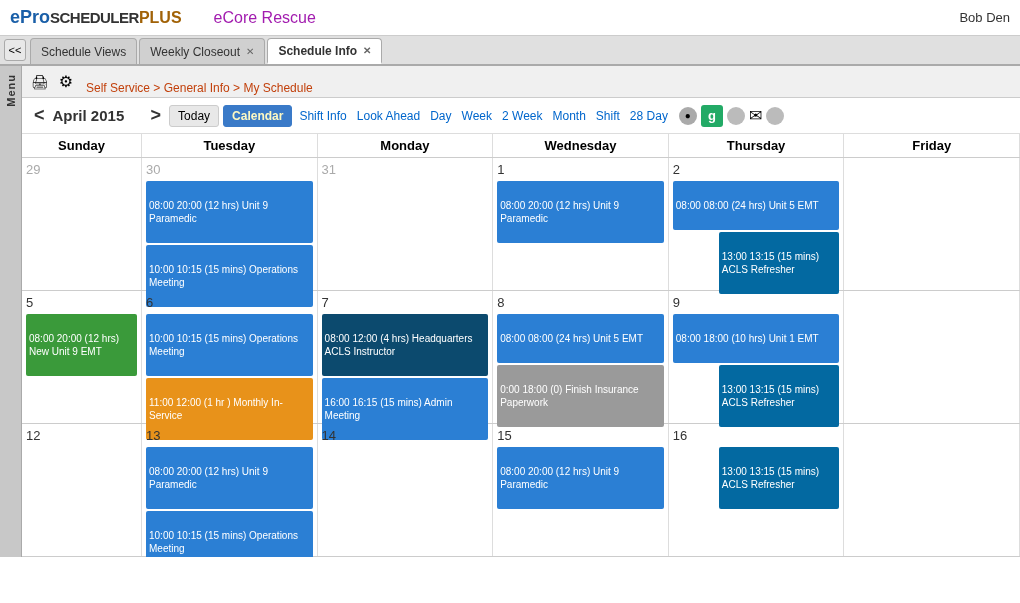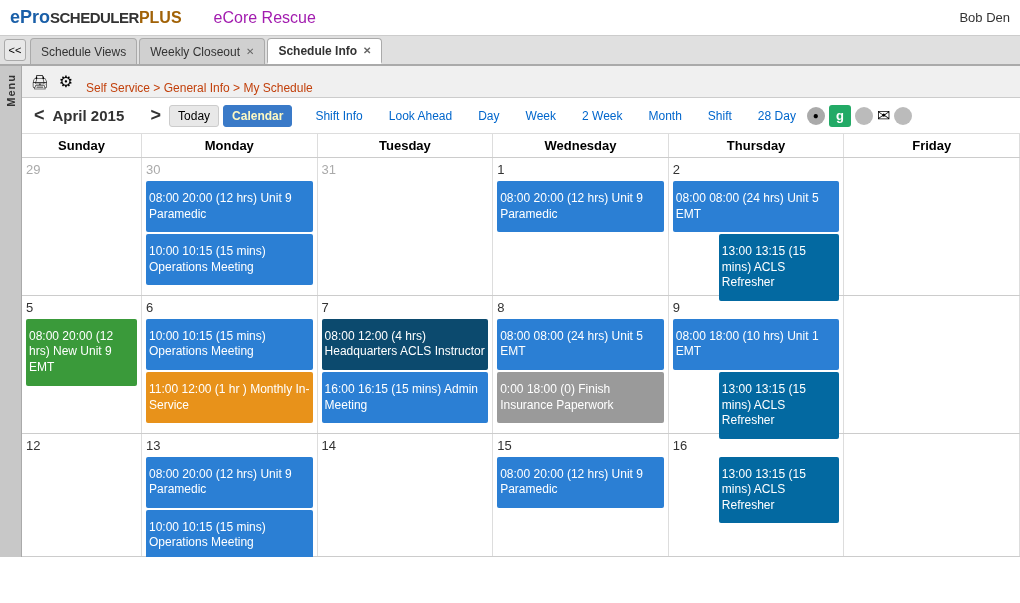--- a/index.html
+++ b/index.html
@@ -151,21 +151,20 @@
       cursor: pointer;
       font-size: 12px;
       font-weight: bold;
     }
     .nav-link {
       font-size: 12px;
       color: #0066cc;
       cursor: pointer;
       padding: 0 3px;
       text-decoration: none;
-      margin-left: 16px;
     }
 
     .nav-icons {
       display: flex;
       align-items: center;
       gap: 4px;
       margin-left: 4px;
     }
     .nav-icon-circle {
       width: 18px;
@@ -228,23 +227,23 @@
       font-size: 13px;
       color: #333;
       font-weight: normal;
       margin-bottom: 4px;
       display: block;
     }
     .day-number.gray { color: #aaa; }
 
     .event {
       border-radius: 2px;
-      padding: 10px 3px;
+      padding: 18px 3px;
       margin-bottom: 2px;
-      font-size: 12px;
+      font-size: 10px;
       color: #fff;
       line-height: 1.3;
       display: block;
       cursor: pointer;
     }
     .event.blue { background: #2b7fd4; }
     .event.orange { background: #e8921a; }
     .event.green-shift { background: #3a9a3a; }
     .event.light-blue { background: #0c4a6e; }
     .event.pink { background: #0369a1; margin-left: 46px; }
@@ -353,22 +352,22 @@
           <span class="nav-icon-mail">✉</span>
           <div class="nav-icon-circle gray" style="background:#bbb;"></div>
           <span class="nav-icon-apple" style="font-size:16px;"></span>
         </div>
       </div>
 
       <div id="calendar">
 
         <div id="day-headers">
           <div class="day-header">Sunday</div>
+          <div class="day-header">Tuesday</div>
           <div class="day-header">Monday</div>
-          <div class="day-header">Tuesday</div>
           <div class="day-header">Wednesday</div>
           <div class="day-header">Thursday</div>
           <div class="day-header">Friday</div>
         </div>
 
         <div id="calendar-body">
 
           <div class="week-row">
             <div class="day-cell">
               <span class="day-number gray">29</span>

